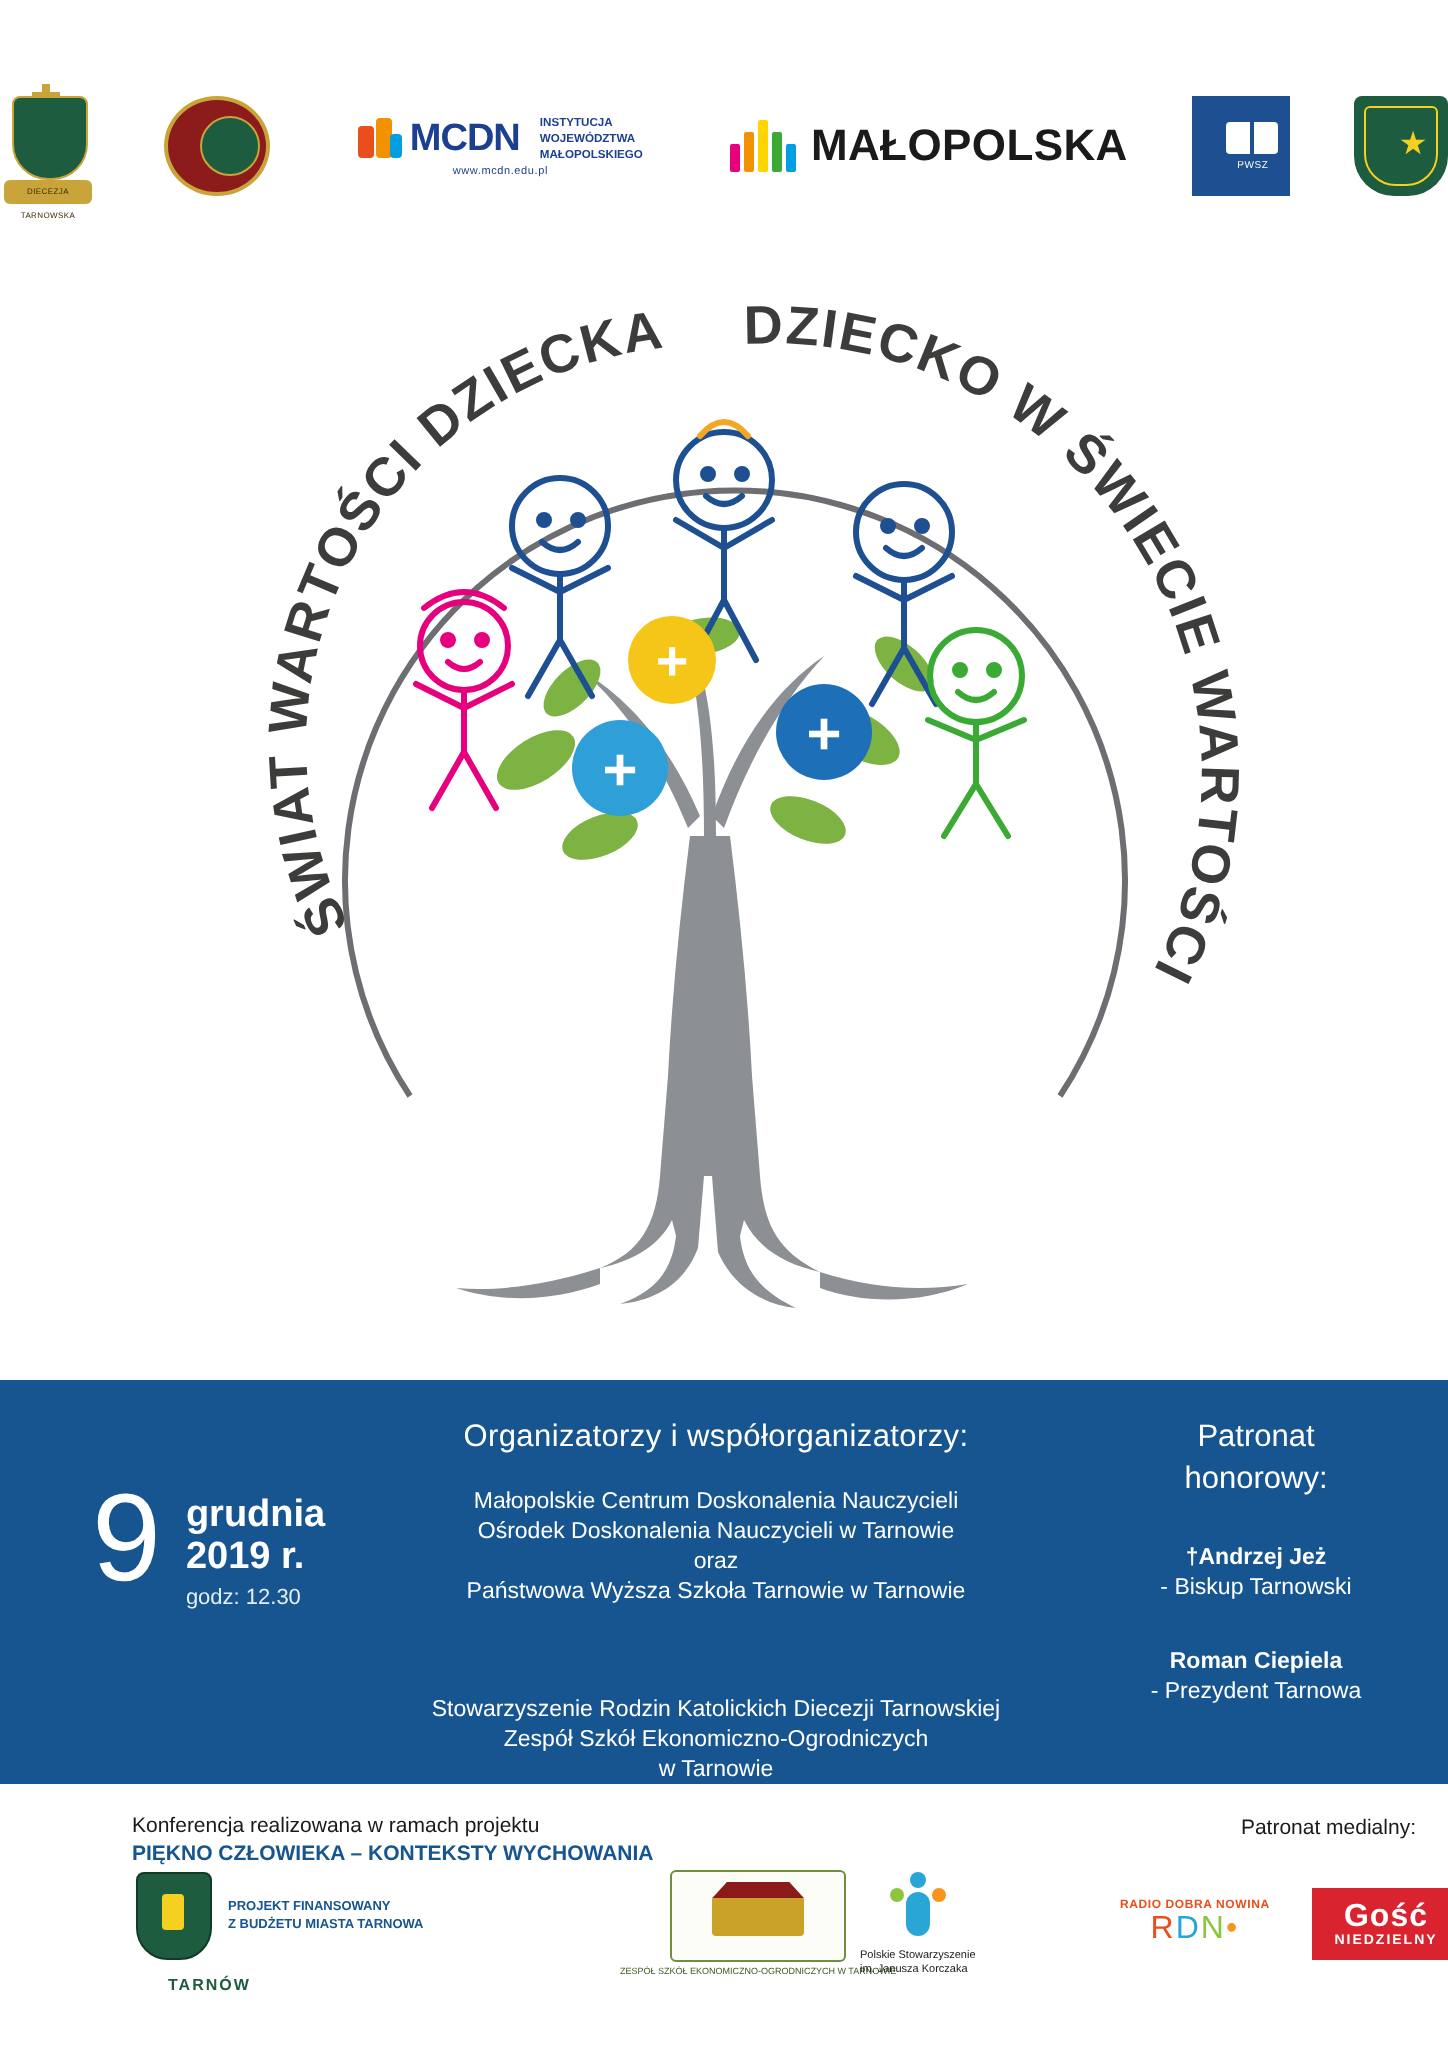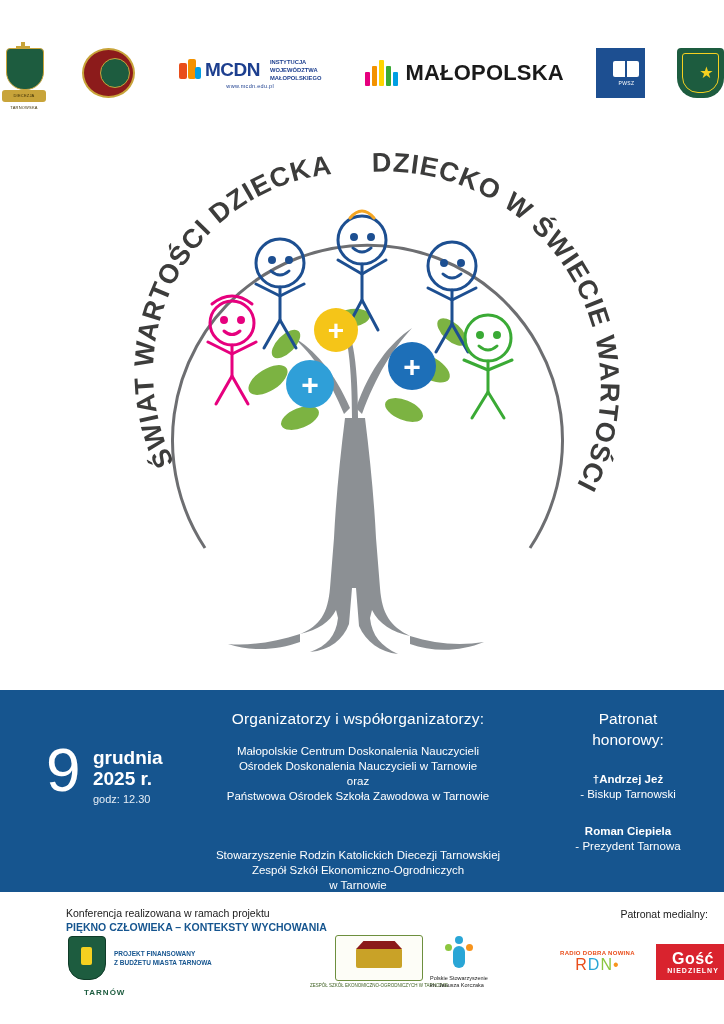--- a/index.html
+++ b/index.html
@@ -318,32 +318,32 @@
     </svg>
   </div>
 
 
   <div class="blue-band">
 
     <div class="band-date">
       <span class="big">9</span>
       <span class="rest">
         <span class="m">grudnia</span><br>
-        <span class="y">2025 r.</span>
+        <span class="y">2019 r.</span>
         <span class="h" style="display:block">godz: 12.30</span>
       </span>
     </div>
 
     <div class="band-org">
       <h3>Organizatorzy i współorganizatorzy:</h3>
       <p>
         <span>Małopolskie Centrum Doskonalenia Nauczycieli</span><br>
         <span>Ośrodek Doskonalenia Nauczycieli w Tarnowie</span><br>
         <span>oraz</span><br>
-        <span>Państwowa Ośrodek Szkoła Zawodowa w Tarnowie</span>
+        <span>Państwowa Wyższa Szkoła Tarnowie w Tarnowie</span>
       </p>
       <div class="gap"></div>
       <p>
         <span>Stowarzyszenie Rodzin Katolickich Diecezji Tarnowskiej</span><br>
         <span>Zespół Szkół Ekonomiczno-Ogrodniczych</span><br>
         <span>w Tarnowie</span>
       </p>
     </div>
 
     <div class="band-pat">

